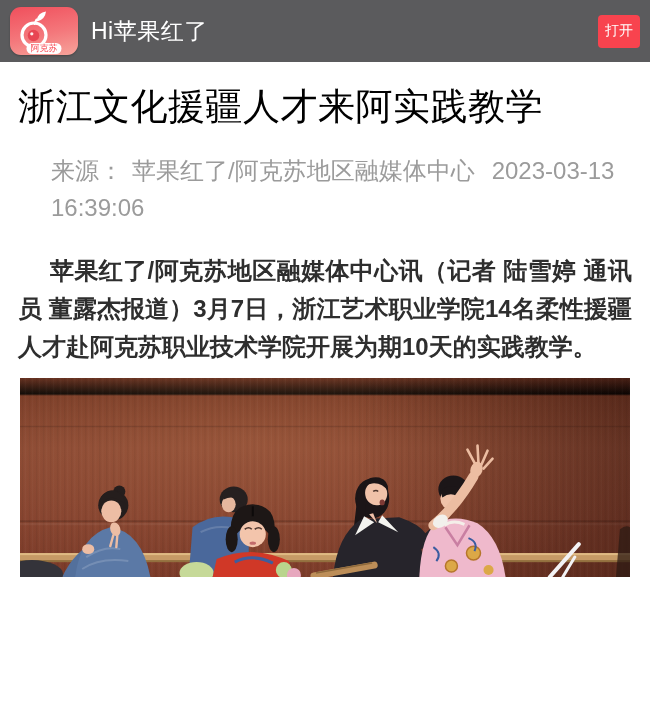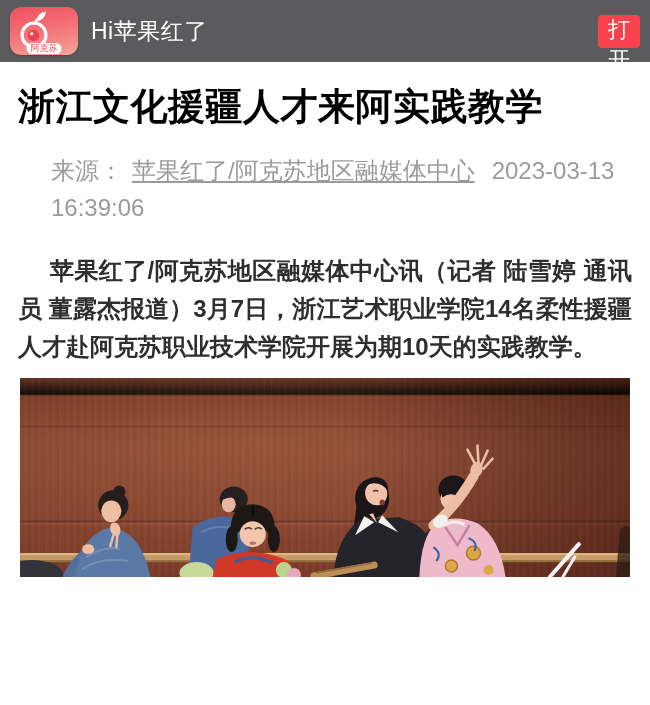--- a/index.html
+++ b/index.html
@@ -21,35 +21,35 @@
   }
   .app-icon svg{position:absolute;top:1px;left:0;}
   .icon-badge{
     position:absolute;left:50%;transform:translateX(-50%);bottom:1px;
     background:#fff;color:var(--accent-red,#F8434E);
     font-size:9px;line-height:11px;padding:0 4px;border-radius:6px;white-space:nowrap;
   }
   .app-name{color:#ffffff;font-size:23px;margin-left:13px;flex:1;letter-spacing:.5px;}
   .open-btn{
     width:42px;height:33px;background:var(--accent-red,#F8434E);color:#fff;
-    border:none;border-radius:4px;font-size:22px;padding:0;margin-right:1px;cursor:pointer;
+    border:none;border-radius:4px;font-size:14px;padding:0;margin-right:1px;cursor:pointer;
     font-family:inherit;
   }
 
   
   .article{padding:0 18px;}
   .title{
     margin:22px 0 0;font-size:37px;line-height:46px;color:var(--title-black,#000);
-    font-weight:700;letter-spacing:.5px;
+    font-weight:400;letter-spacing:.5px;
   }
   .source{
     margin-top:22px;padding-left:33px;font-size:24px;line-height:37px;
     color:var(--source-gray,#9B9B9B);
   }
-  .source .src-value{margin-left:9px;text-decoration:underline;}
+  .source .src-value{margin-left:9px;}
   .source .src-date{margin-left:17px;}
   .para{
     margin:26px 0 0;font-size:24px;line-height:38px;color:var(--body-text,#2E2E2E);
     text-indent:32px;text-align:justify;font-weight:bold;
   }
   .para + .para{margin-top:14px;}
 
   
   .photo{
     margin:12px 2px 0;height:199px;overflow:hidden;background:var(--wood-brown,#7E3C2A);

